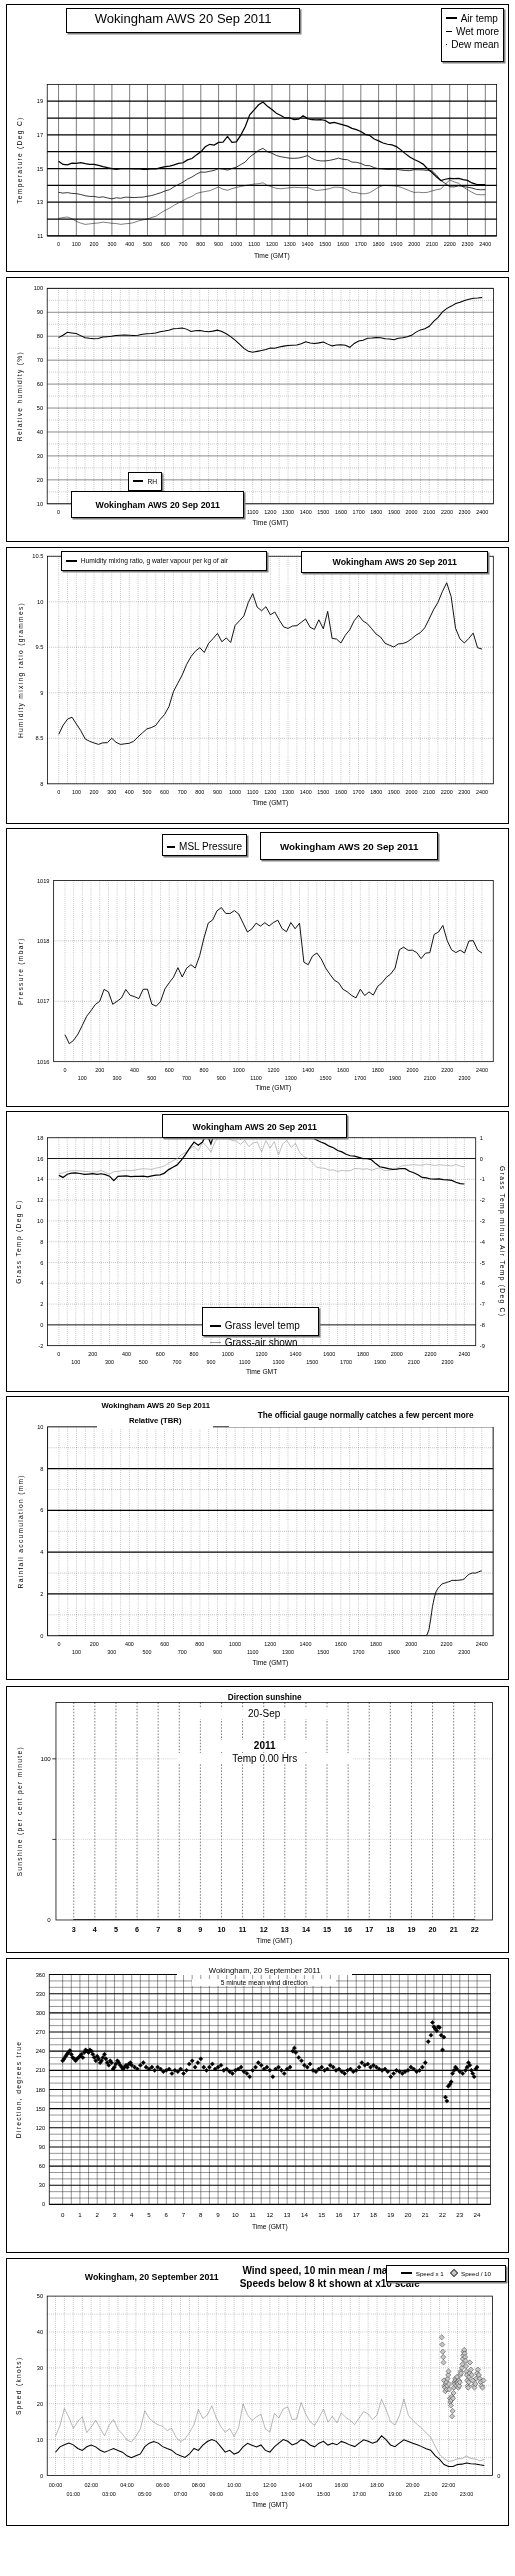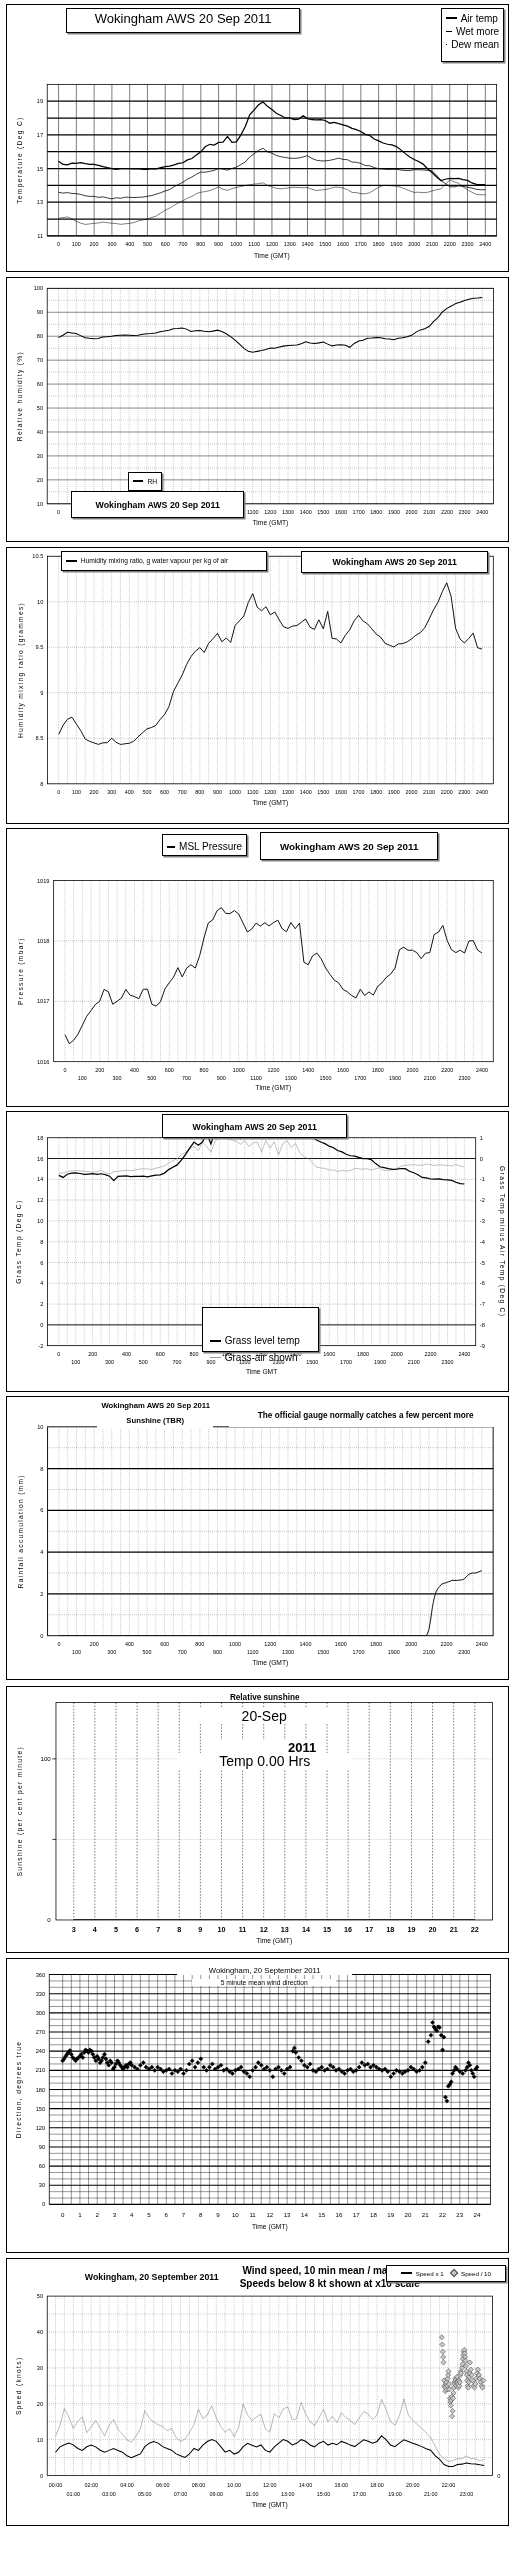--- a/index.html
+++ b/index.html
@@ -12,22 +12,22 @@
   .lrow{display:flex;align-items:center;gap:4.1px;padding:1px 4.1px;white-space:nowrap;}
   .lm{display:inline-block;width:10.3px;height:0;border-top:1px solid #000;}
   .lm.w4{border-top-width:2.1px}.lm.w1{border-top-width:0.5px}.lm.gray{border-top-color:#999}
   .ldia{display:inline-block;width:4.1px;height:4.1px;background:#c9c9c9;border:0.5px solid #444;transform:rotate(45deg);}
   .t26{font-size:13px;line-height:1.6;}
   .t17b{font-size:8.8px;font-weight:bold;}
   .t19b{font-size:9.8px;font-weight:bold;}
   .t15{font-size:7.7px;}
   .t13{font-size:6.7px;}
   .t14{font-size:10px;}
-  .t24{font-size:14px;}
-  .t14b{font-size:13px;font-weight:bold;text-align:right;}
+  .t24{font-size:10px;}
+  .t14b{font-size:10px;font-weight:bold;}
   .t16b{font-size:8.2px;font-weight:bold;}
 </style>
 </head>
 <body>
 
 <div class="panel" id="p0" style="top:4.1px;height:268px">
   <svg width="501" height="268" viewBox="0 0 972 520">
       <line x1="100" y1="154" x2="100" y2="448" stroke="#000" stroke-width="1"></line>
       <line x1="134.5" y1="154" x2="134.5" y2="448" stroke="#000" stroke-width="1"></line>
       <line x1="169" y1="154" x2="169" y2="448" stroke="#000" stroke-width="1"></line>
@@ -569,21 +569,21 @@
       <text x="592.5" y="490" text-anchor="middle" font-size="10.5" font-family="&quot;Liberation Sans&quot;, sans-serif" fill="#000">1500</text>
       <text x="658.1666666666667" y="490" text-anchor="middle" font-size="10.5" font-family="&quot;Liberation Sans&quot;, sans-serif" fill="#000">1700</text>
       <text x="723.8333333333333" y="490" text-anchor="middle" font-size="10.5" font-family="&quot;Liberation Sans&quot;, sans-serif" fill="#000">1900</text>
       <text x="789.5" y="490" text-anchor="middle" font-size="10.5" font-family="&quot;Liberation Sans&quot;, sans-serif" fill="#000">2100</text>
       <text x="855.1666666666667" y="490" text-anchor="middle" font-size="10.5" font-family="&quot;Liberation Sans&quot;, sans-serif" fill="#000">2300</text>
       <text x="494" y="510" text-anchor="middle" font-size="13" font-family="&quot;Liberation Sans&quot;, sans-serif" fill="#000">Time GMT</text>
       <text x="26" y="252" text-anchor="middle" font-size="13" font-family="&quot;Liberation Sans&quot;, sans-serif" fill="#000" letter-spacing="2.5px" transform="rotate(-90 26 252)">Grass Temp (Deg C)</text>
       <text x="958" y="252" text-anchor="middle" font-size="13" font-family="&quot;Liberation Sans&quot;, sans-serif" fill="#000" letter-spacing="2.5px" transform="rotate(90 958 252)">Grass Temp minus Air Temp (Deg C)</text>
     </svg>
   <div class="tbox t17b" style="left:155px;top:2.1px;width:185px;height:24px;line-height:24px">Wokingham AWS 20 Sep 2011</div>
-  <div class="tbox" style="left:195px;top:195px;width:117px;height:45px;text-align:left;padding-top:24px">
+  <div class="tbox" style="left:195px;top:195px;width:117px;height:29px;text-align:left;padding-top:9px">
     <div class="lrow t14" style="padding:3.1px 7.2px">
         <span class="lm w4"></span>
         <span>Grass level temp</span>
       </div>
     <div class="lrow t14" style="padding:3.1px 7.2px">
         <span class="lm w1 gray"></span>
         <span>Grass-air shown</span>
       </div>
   </div>
 </div>
@@ -683,21 +683,21 @@
       <text x="545.25" y="500" text-anchor="middle" font-size="10.5" font-family="&quot;Liberation Sans&quot;, sans-serif" fill="#000">1300</text>
       <text x="613.75" y="500" text-anchor="middle" font-size="10.5" font-family="&quot;Liberation Sans&quot;, sans-serif" fill="#000">1500</text>
       <text x="682.25" y="500" text-anchor="middle" font-size="10.5" font-family="&quot;Liberation Sans&quot;, sans-serif" fill="#000">1700</text>
       <text x="750.75" y="500" text-anchor="middle" font-size="10.5" font-family="&quot;Liberation Sans&quot;, sans-serif" fill="#000">1900</text>
       <text x="819.25" y="500" text-anchor="middle" font-size="10.5" font-family="&quot;Liberation Sans&quot;, sans-serif" fill="#000">2100</text>
       <text x="887.75" y="500" text-anchor="middle" font-size="10.5" font-family="&quot;Liberation Sans&quot;, sans-serif" fill="#000">2300</text>
       <text x="511" y="520" text-anchor="middle" font-size="13" font-family="&quot;Liberation Sans&quot;, sans-serif" fill="#000">Time (GMT)</text>
       <text x="30" y="261" text-anchor="middle" font-size="13" font-family="&quot;Liberation Sans&quot;, sans-serif" fill="#000" letter-spacing="2.5px" transform="rotate(-90 30 261)">Rainfall accumulation (mm)</text>
     </svg>
   <div class="txt t15" style="left:62px;top:4.1px;width:173px;font-weight:bold">Wokingham AWS 20 Sep 2011</div>
-  <div class="txt t15" style="left:90px;top:18.5px;width:116px;height:13.4px;font-weight:bold">Sunshine (TBR)</div>
+  <div class="txt t15" style="left:90px;top:18.5px;width:116px;height:13.4px;font-weight:bold">Relative (TBR)</div>
   <div class="txt t16b" style="left:222px;top:14.4px;width:273px;height:15.5px">The official gauge normally catches a few percent more</div>
 </div>
 
 <div class="panel" id="p6" style="top:1686px;height:267px">
   <svg width="501" height="267" viewBox="0 0 972 518">
       <line x1="129.475" y1="30" x2="129.475" y2="452" stroke="#000" stroke-width="1" stroke-dasharray="3,3"></line>
       <line x1="170.425" y1="30" x2="170.425" y2="452" stroke="#000" stroke-width="1" stroke-dasharray="3,3"></line>
       <line x1="211.375" y1="30" x2="211.375" y2="452" stroke="#000" stroke-width="1" stroke-dasharray="3,3"></line>
       <line x1="252.325" y1="30" x2="252.325" y2="452" stroke="#000" stroke-width="1" stroke-dasharray="3,3"></line>
       <line x1="293.275" y1="30" x2="293.275" y2="452" stroke="#000" stroke-width="1" stroke-dasharray="3,3"></line>
@@ -745,21 +745,21 @@
       <text x="661.825" y="476" text-anchor="middle" font-size="14" font-family="&quot;Liberation Sans&quot;, sans-serif" fill="#000" font-weight="bold">16</text>
       <text x="702.775" y="476" text-anchor="middle" font-size="14" font-family="&quot;Liberation Sans&quot;, sans-serif" fill="#000" font-weight="bold">17</text>
       <text x="743.725" y="476" text-anchor="middle" font-size="14" font-family="&quot;Liberation Sans&quot;, sans-serif" fill="#000" font-weight="bold">18</text>
       <text x="784.675" y="476" text-anchor="middle" font-size="14" font-family="&quot;Liberation Sans&quot;, sans-serif" fill="#000" font-weight="bold">19</text>
       <text x="825.625" y="476" text-anchor="middle" font-size="14" font-family="&quot;Liberation Sans&quot;, sans-serif" fill="#000" font-weight="bold">20</text>
       <text x="866.575" y="476" text-anchor="middle" font-size="14" font-family="&quot;Liberation Sans&quot;, sans-serif" fill="#000" font-weight="bold">21</text>
       <text x="907.525" y="476" text-anchor="middle" font-size="14" font-family="&quot;Liberation Sans&quot;, sans-serif" fill="#000" font-weight="bold">22</text>
       <text x="518.5" y="496" text-anchor="middle" font-size="13" font-family="&quot;Liberation Sans&quot;, sans-serif" fill="#000">Time (GMT)</text>
       <text x="30" y="241" text-anchor="middle" font-size="13" font-family="&quot;Liberation Sans&quot;, sans-serif" fill="#000" letter-spacing="2.5px" transform="rotate(-90 30 241)">Sunshine (per cent per minute)</text>
     </svg>
-  <div class="txt t16b" style="left:175px;top:6.2px;width:165px">Relative sunshine</div>
+  <div class="txt t16b" style="left:175px;top:6.2px;width:165px">Direction sunshine</div>
   <div class="txt t24" style="left:185px;top:20.6px;width:144px">20-Sep</div>
   <div class="txt t14b" style="left:206px;top:53px;width:103px">2011</div>
   <div class="txt t24" style="left:170px;top:66px;width:175px">Temp 0.00 Hrs</div>
 </div>
 
 <div class="panel" id="p7" style="top:1958px;height:295px">
   <svg width="501" height="295" viewBox="0 0 972 572">
       <line x1="108" y1="30" x2="108" y2="476" stroke="#000" stroke-width="0.8"></line>
       <line x1="124.75" y1="30" x2="124.75" y2="476" stroke="#000" stroke-width="0.8"></line>
       <line x1="141.5" y1="30" x2="141.5" y2="476" stroke="#000" stroke-width="0.8"></line>

